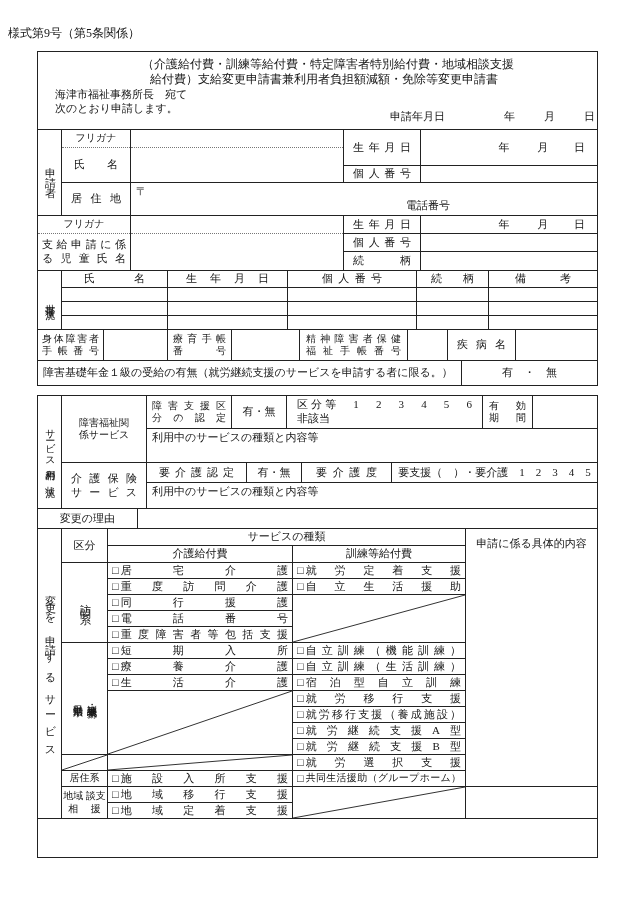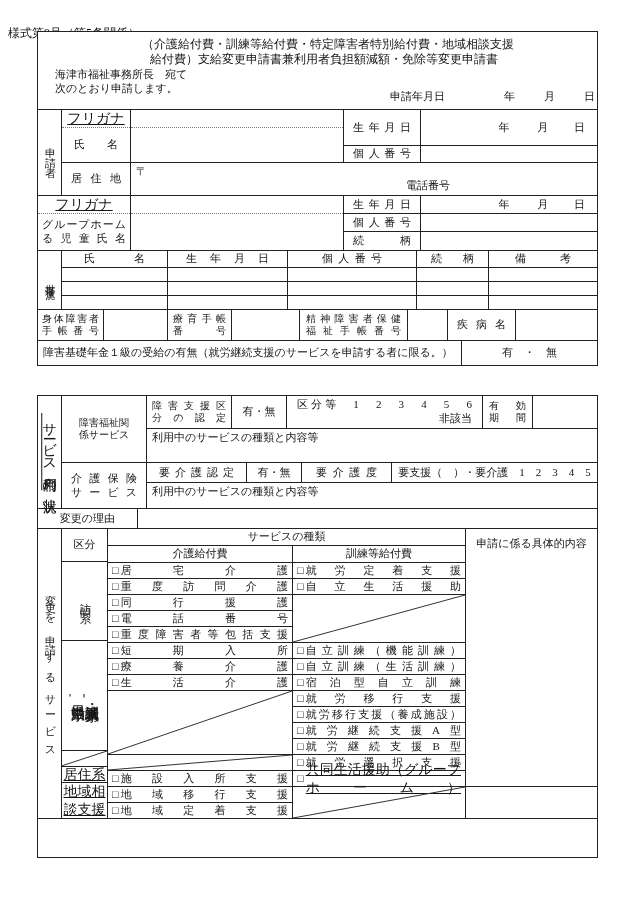--- a/index.html
+++ b/index.html
@@ -20,32 +20,32 @@
   .spread { display:block; flex:1; text-align: justify; text-align-last: justify; -moz-text-align-last: justify; }
   .vcell { display:flex; align-items:center; justify-content:center; }
   .vtext { writing-mode: vertical-rl; white-space: pre-line; }
   .item { display:flex; align-items:center; padding:0 4px 0 4px; }
   .item .cb { flex:none; }
   .item .tx { flex:1; text-align: justify; text-align-last: justify; -moz-text-align-last: justify; margin-left:2px; }
   .dcell { position: relative; }
   .diag { position:absolute; left:0; top:0; width:100%; height:100%; display:block; }
   .ymd { position: relative; }
   .ymd > span { position:absolute; top:50%; transform: translateY(-50%); }
-  .f10 { font-size: 14px; text-decoration: underline; }
+  .f10 { font-size: 10px; }
   .f105 { font-size: 10px; }
   .f12 { font-size: 12px; }
 </style>
 </head>
 <body>
 
 <div class="page">
 
   <div style="position:absolute; left:8px; top:26px;" class="f12">様式第9号（第5条関係）</div>
 
-  <div class="box col" style="top:31px; height:335px;">
+  <div class="box col" style="top:51px; height:335px;">
 
     <div class="col bb" style="height:78px;">
       <div style="padding:5px 0 0 104px;" class="f12">
         <div>（介護給付費・訓練等給付費・特定障害者特別給付費・地域相談支援</div>
         <div style="padding-left:8px;">給付費）支給変更申請書兼利用者負担額減額・免除等変更申請書</div>
       </div>
       <div style="padding-left:17px; margin-top:1px;">海津市福祉事務所長　宛て</div>
       <div style="position:relative; flex:1;">
         <span style="position:absolute; left:17px; top:0;">次のとおり申請します。</span>
         <span style="position:absolute; left:352px; top:8px;">申請年月日</span>
@@ -103,21 +103,21 @@
         </div>
       </div>
     </div>
 
     <div class="row bb" style="height:55px;">
       <div class="br col" style="width:93px;">
         <div class="bbd c f10" style="height:18px;">
           <span>フリガナ</span>
         </div>
         <div class="col" style="flex:1; justify-content:center; padding:0 4px;">
-          <span class="spread" style="flex:none;">グループホーム</span>
+          <span class="spread" style="flex:none;">支給申請に係</span>
           <span class="spread" style="flex:none;">る児童氏名</span>
         </div>
       </div>
       <div class="br col" style="width:213px;">
         <div class="bbd" style="height:18px;"></div>
         <div style="flex:1;"></div>
       </div>
       <div class="col" style="flex:1;">
         <div class="row bb" style="height:18px;">
           <div class="br cj" style="width:77px;">
@@ -239,21 +239,21 @@
             <div class="row bb" style="height:33px;">
               <div class="br col f105" style="width:85px; justify-content:center; padding:0 5px;">
                 <span class="spread" style="flex:none;">障害支援区</span>
                 <span class="spread" style="flex:none;">分の認定</span>
               </div>
               <div class="br c" style="width:55px;">
                 <span>有・無</span>
               </div>
               <div class="br col" style="width:196px; justify-content:center; padding:0 10px;">
                 <span class="spread" style="flex:none;">区分等　1　2　3　4　5　6</span>
-                <span style="text-align:right;font-family:Liberation Serif, serif;">非該当</span>
+                <span style="text-align:left;font-family:Liberation Serif, serif;">非該当</span>
               </div>
               <div class="br col f105" style="width:50px; justify-content:center; padding:0 6px;">
                 <span class="spread" style="flex:none;">有効</span>
                 <span class="spread" style="flex:none;">期間</span>
               </div>
               <div style="flex:1;"></div>
             </div>
             <div style="flex:1; padding:2px 5px;">
               <span>利用中のサービスの種類と内容等</span>
             </div>
@@ -312,21 +312,21 @@
 日中活動系</span>
         </div>
         <div class="bb dcell" style="height:16px;">
           <svg class="diag" viewBox="0 0 100 100" preserveAspectRatio="none">
               <line x1="0" y1="100" x2="100" y2="0" stroke="#333" stroke-width="1" vector-effect="non-scaling-stroke"></line>
             </svg>
         </div>
         <div class="bb c f10" style="height:16px;">
           <span>居住系</span>
         </div>
-        <div class="c f10" style="flex:1; flex-direction:column;">
+        <div class="c f10" style="flex:1; flex-direction:row;">
           <div>地域相</div>
           <div>談支援</div>
         </div>
       </div>
 
       <div class="br col" style="width:358px;">
         <div class="bb c" style="height:17px;">
           <span>サービスの種類</span>
         </div>
         <div class="row" style="flex:1;">

